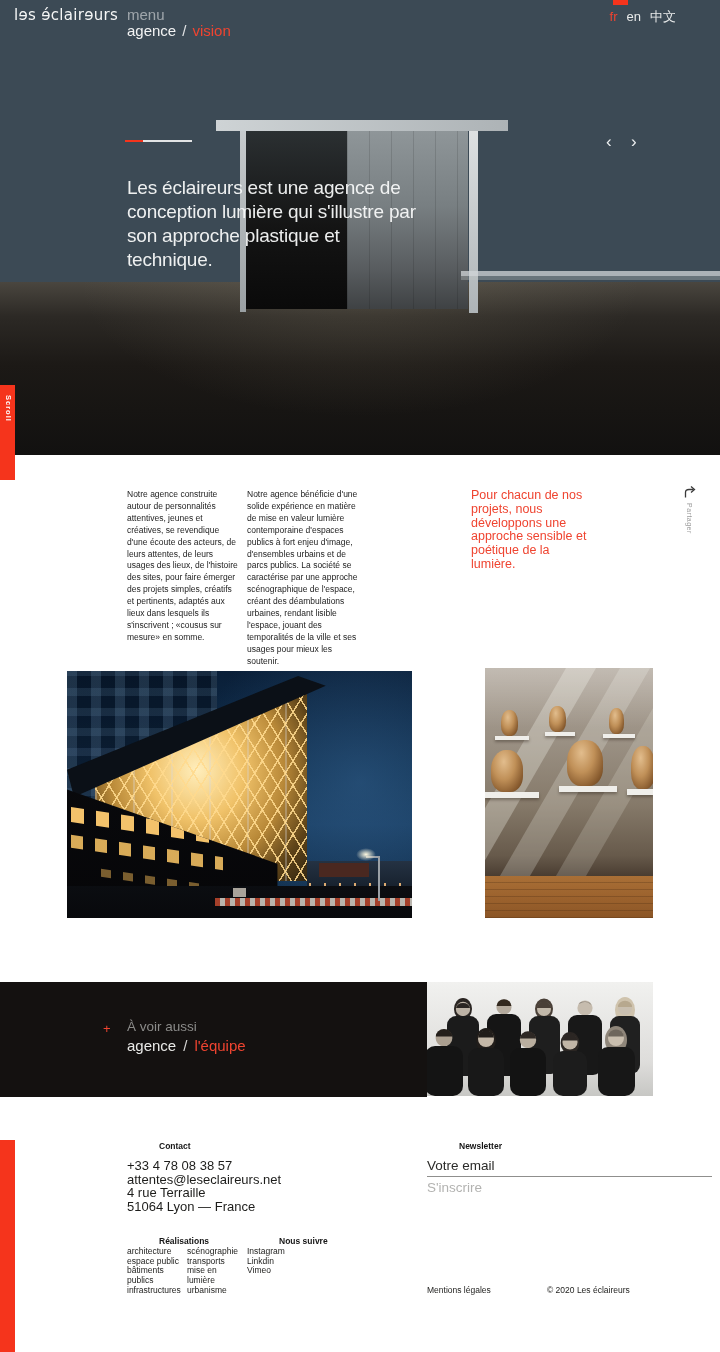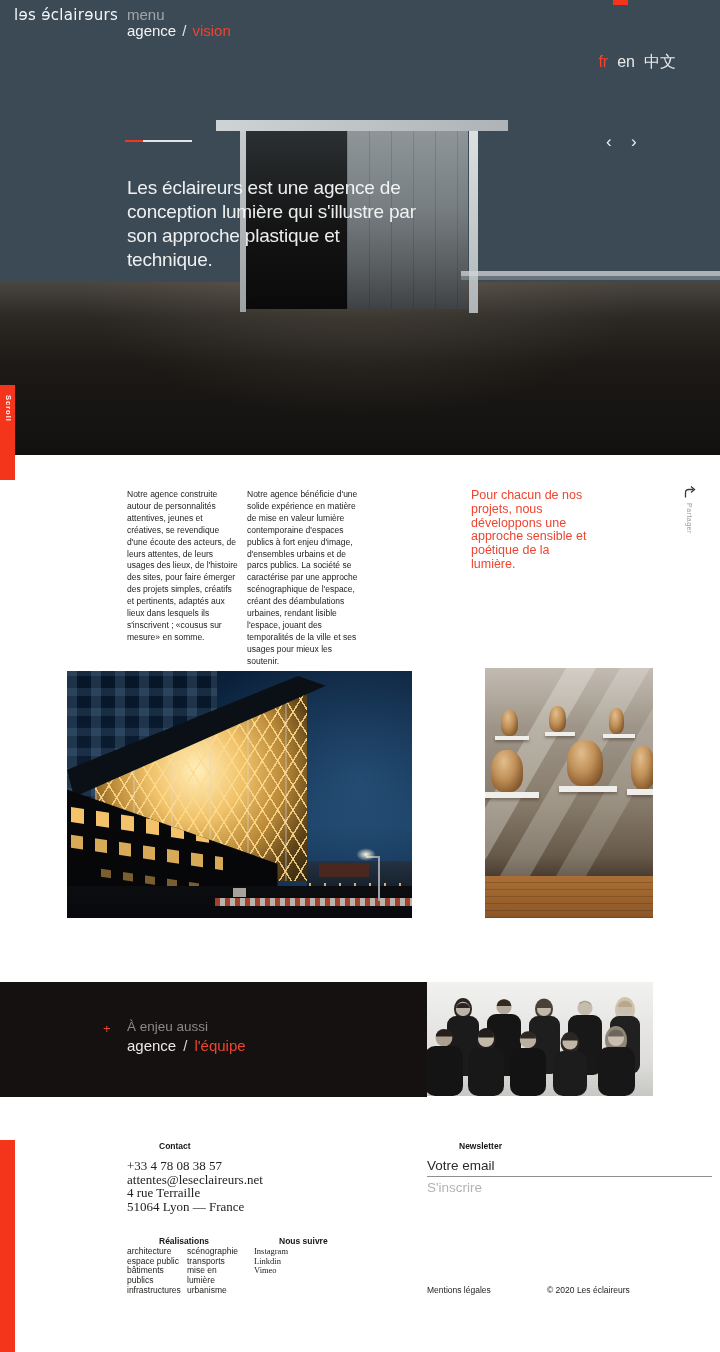--- a/index.html
+++ b/index.html
@@ -41,21 +41,21 @@
   .h-rail { left:64%; top:59.6%; width:36%; height:1%; position:absolute; background:rgba(210,214,216,.75); box-shadow:0 4px 0 rgba(190,194,196,.35); }
   .h-vignette { background:radial-gradient(ellipse at 50% 28%,transparent 55%,rgba(0,0,0,.32) 100%),
                linear-gradient(180deg,rgba(0,0,0,.08) 0%,rgba(0,0,0,0) 18%,rgba(0,0,0,0) 55%,rgba(5,4,3,.45) 80%,rgba(3,2,2,.7) 100%); }
 
   .hero-ui { position:absolute; inset:0; z-index:5; }
   .logo { position:absolute; left:14px; top:6px; color:#f5f6f6; font-family:"DejaVu Sans",sans-serif; font-size:15px; letter-spacing:.3px; cursor:pointer; }
   .menu-label { position:absolute; left:127px; top:6px; font-size:15px; color:rgba(255,255,255,.5); cursor:pointer; }
   .crumb { position:absolute; left:127px; top:22px; font-size:15px; color:#f2f3f3; }
   .crumb .sep { color:rgba(255,255,255,.85); margin:0 6px; }
   .crumb .active { color:var(--accent-text);margin-top:36px; }
-  .langs { position:absolute; right:44px; top:8px; font-size:16px; color:#e8eaea;margin-top:44px; }
+  .langs { position:absolute; right:44px; top:8px; font-size:13px; color:#e8eaea; }
   .langs span { margin-left:9px; cursor:pointer; }
   .langs .active { color:var(--accent-text); }
   .lang-mark { position:absolute; right:92px; top:0; width:15px; height:5px; background:var(--accent); }
   .slider-progress { position:absolute; left:125px; top:140px; width:67px; height:2px; }
   .slider-progress .seg-red { position:absolute; left:0; top:0; width:18px; height:2px; background:var(--accent); }
   .slider-progress .seg-rest { position:absolute; left:18px; top:0; width:49px; height:1.5px; background:rgba(255,255,255,.85); }
   .chev { position:absolute; top:133px; color:#eef0f1; font-size:17px; line-height:17px; cursor:pointer; }
   .chev.prev { left:606px; } .chev.next { left:631px; }
   .hero-title { position:absolute; left:127px; top:176px; width:296px; font-size:19px; line-height:24px; font-weight:400; color:rgba(248,249,249,.95); letter-spacing:-.2px; }
 
@@ -125,28 +125,28 @@
   .also-eyebrow { position:absolute; left:127px; top:1019px; font-size:13.5px; color:#8b8b89; }
   .also-crumb { position:absolute; left:127px; top:1037px; font-size:15px; color:#e9e9e7; cursor:pointer; }
   .also-crumb .sep { margin:0 7px; color:#d6d6d4; }
   .also-crumb .active { color:var(--accent-text); }
   .team-photo { position:absolute; left:427px; top:982px; width:226px; height:114px; cursor:pointer; }
   .team-photo svg { display:block; }
 
   
   .footer-bar { position:absolute; left:0; top:1140px; width:15px; height:212px; background:var(--accent); }
   .f-title { position:absolute; font-size:8.5px; font-weight:bold; color:#161616;margin-left:32px; }
-  .f-contact-lines { position:absolute; left:127px; top:1159px; font-size:13px; line-height:13.6px; color:#1d1d1b;font-family:Liberation Serif, serif; }
+  .f-contact-lines { position:absolute; left:127px; top:1159px; font-size:13px; line-height:13.6px; color:#1d1d1b; }
   .f-contact-lines .lk { cursor:pointer; }
   .news-input { position:absolute; left:427px; top:1158px; width:285px; height:19px; border:none; border-bottom:1px solid #8f8f8d; background:transparent; font-family:"Liberation Sans","DejaVu Sans",sans-serif; font-size:13.5px; color:#4c1d95; padding:0 0 4px 0; outline:none; }
   .news-input::placeholder { color:#2b2b29; opacity:1; }
   .news-submit { position:absolute; left:427px; top:1180px; border:none; background:none; font-family:"Liberation Sans","DejaVu Sans",sans-serif; font-size:13.5px; color:#b3b3b1; padding:0; cursor:pointer; }
   .f-list { position:absolute; top:1247px; font-size:8.5px; line-height:9.7px; color:#232321; list-style:none; }
   .f-list li { cursor:pointer; }
-  .f-works1 { left:127px; width:57px; } .f-works2 { left:187px; width:57px; } .f-follow { left:254px; width:70px;font-family:Liberation Serif, serif; }
+  .f-works1 { left:127px; width:57px; } .f-works2 { left:187px; width:57px; } .f-follow { left:247px; width:70px; }
   .f-legal { position:absolute; left:427px; top:1285px; font-size:8.5px; color:#232321; cursor:pointer; }
   .f-copy { position:absolute; left:547px; top:1285px; font-size:8.5px; color:#232321; }
 </style>
 </head>
 <body>
 
 <div class="page" style="--accent:#f5341c; --accent-text:#ef4430;">
 
   <section class="hero">
     <div class="hero-photo">
@@ -239,21 +239,21 @@
     <div class="i2-shelf i2-s2"></div>
     <div class="i2-shelf i2-s3"></div>
     <div class="i2-shelf i2-s4"></div>
     <div class="i2-shelf i2-s5"></div>
     <div class="i2-shelf i2-s6"></div>
     <div class="i2-floor"></div>
   </div>
 
   <div class="also-panel"></div>
   <span class="also-plus">+</span>
-  <div class="also-eyebrow">À enjeu aussi</div>
+  <div class="also-eyebrow">À voir aussi</div>
   <div class="also-crumb">
     <span>agence</span><span class="sep">/</span><span class="active">l'équipe</span>
   </div>
   <div class="team-photo">
     <svg width="226" height="114" viewBox="0 0 226 114">
       <defs>
         <linearGradient id="tg" x1="0" y1="0" x2="0" y2="1">
           <stop offset="0" stop-color="#f1f1ef"></stop>
             <stop offset=".7" stop-color="#dedddb"></stop>
             <stop offset="1" stop-color="#c7c7c4"></stop>

